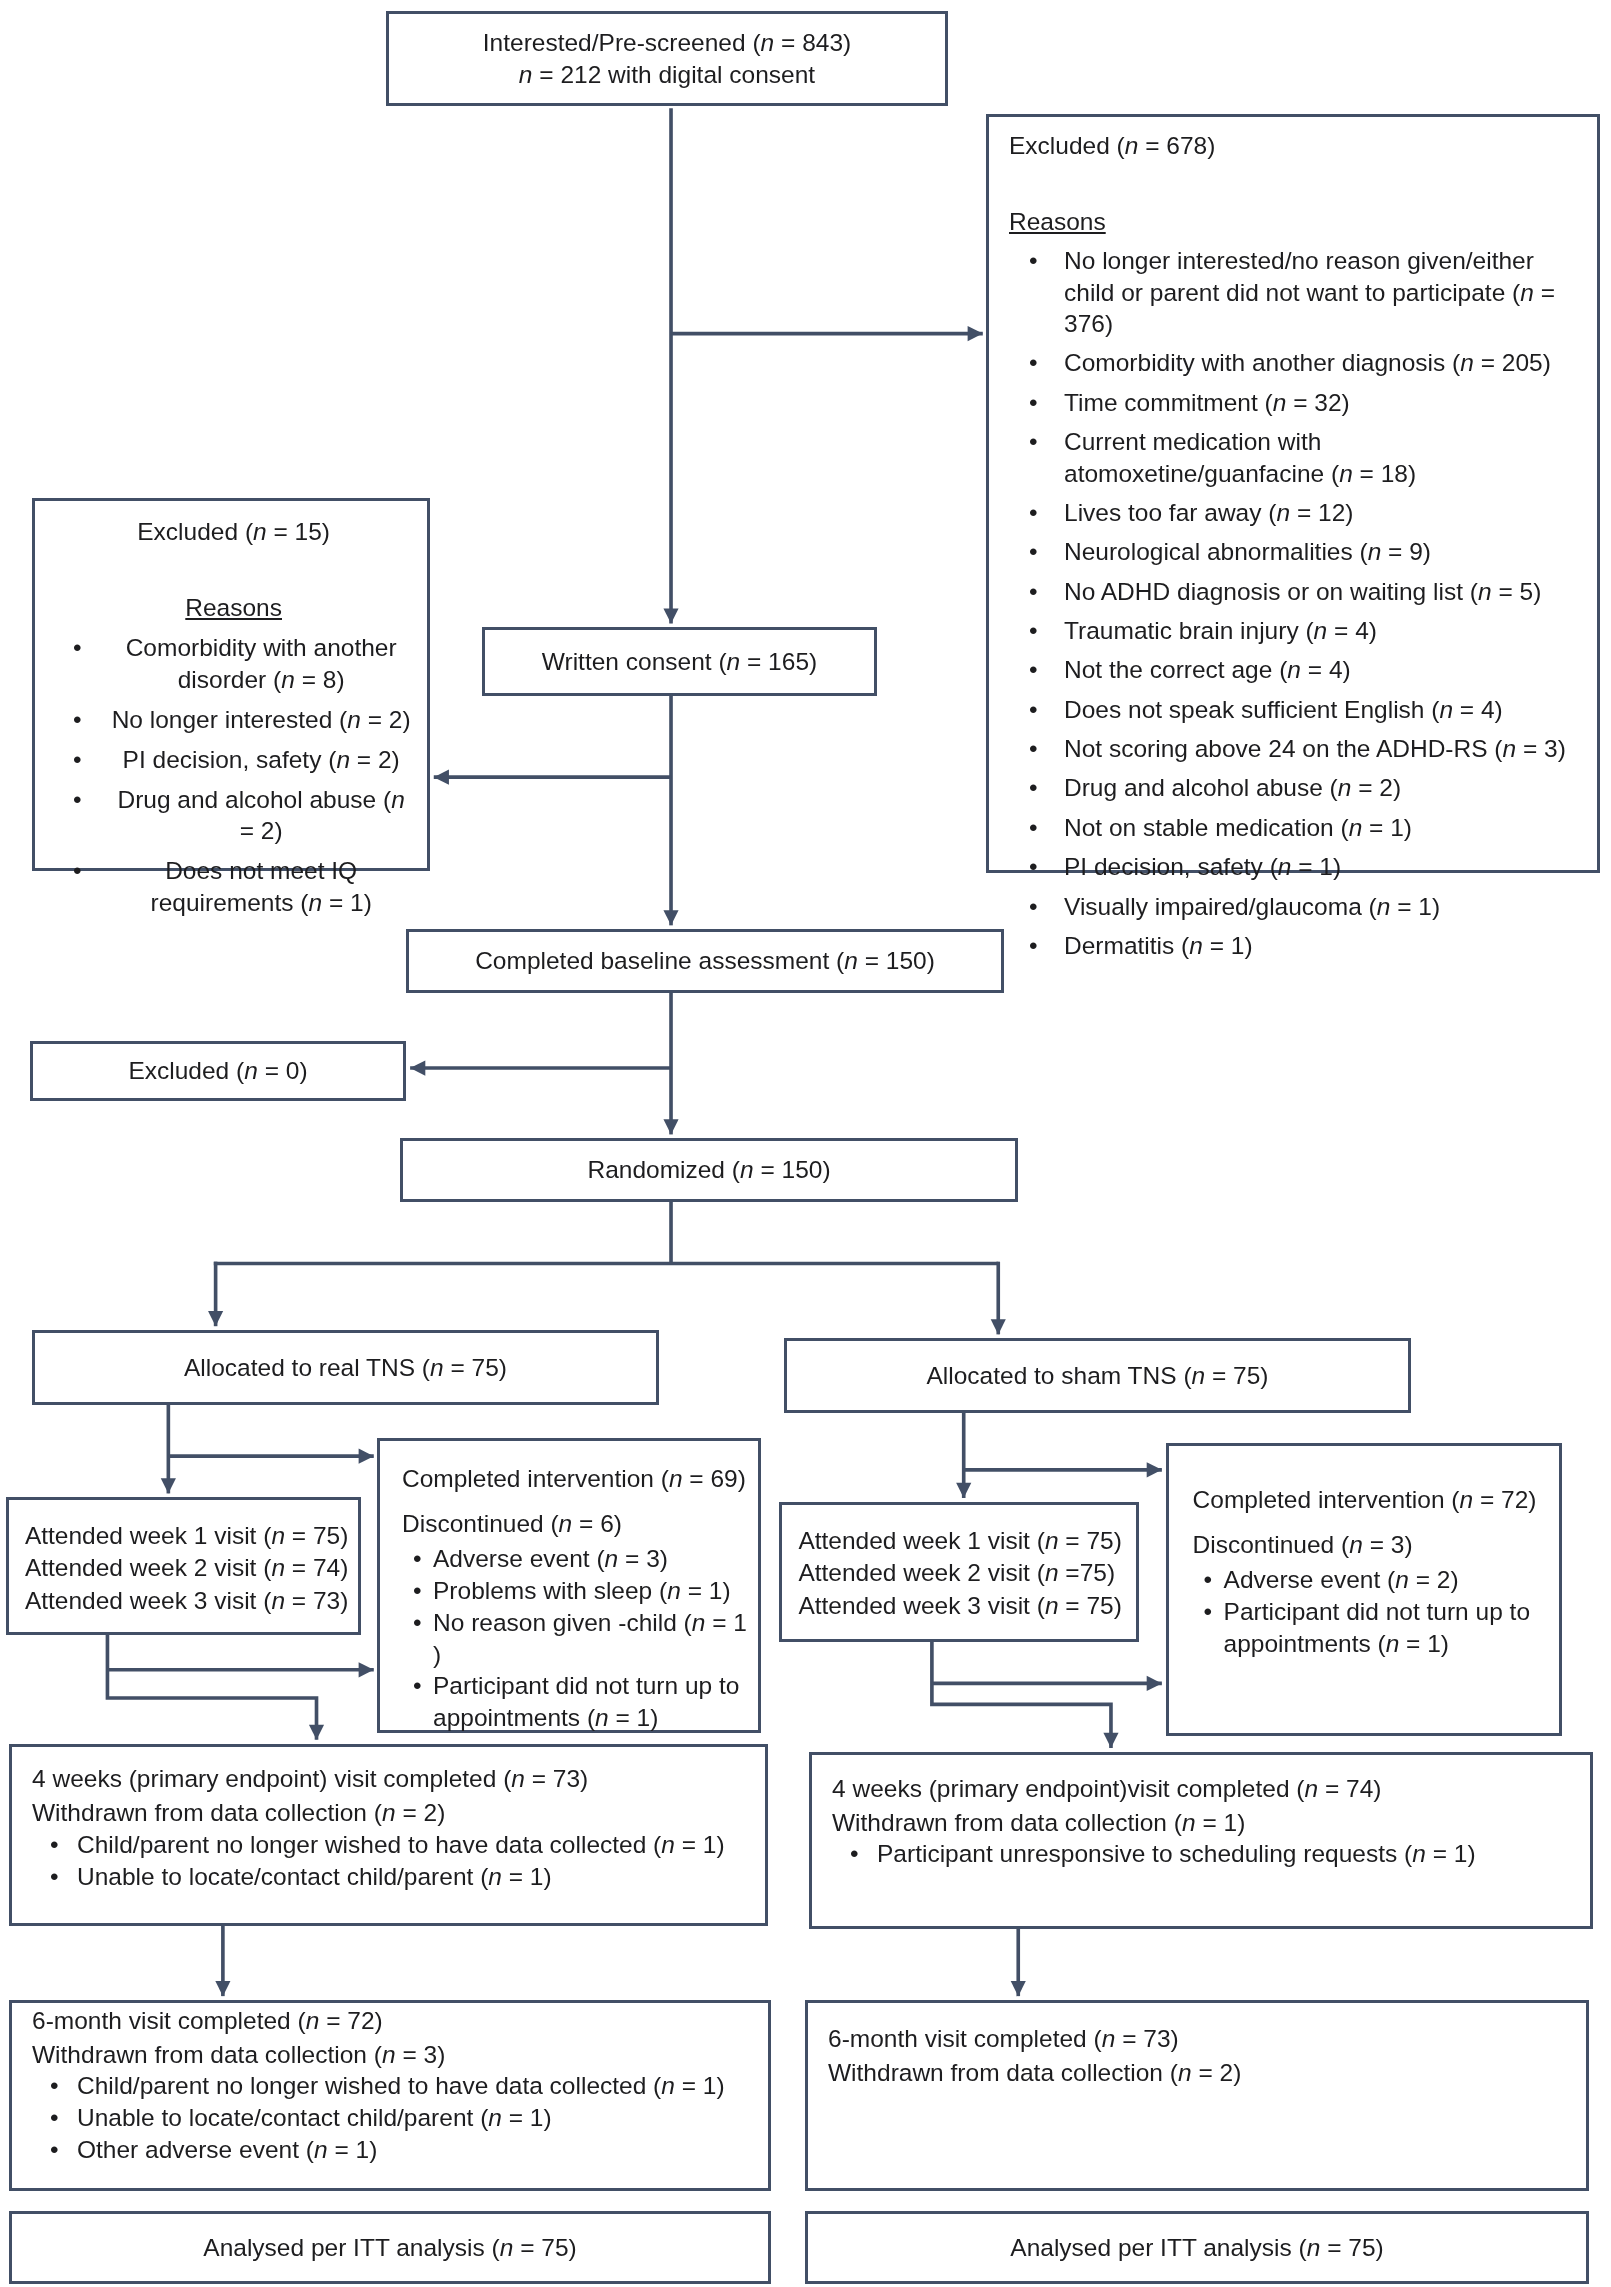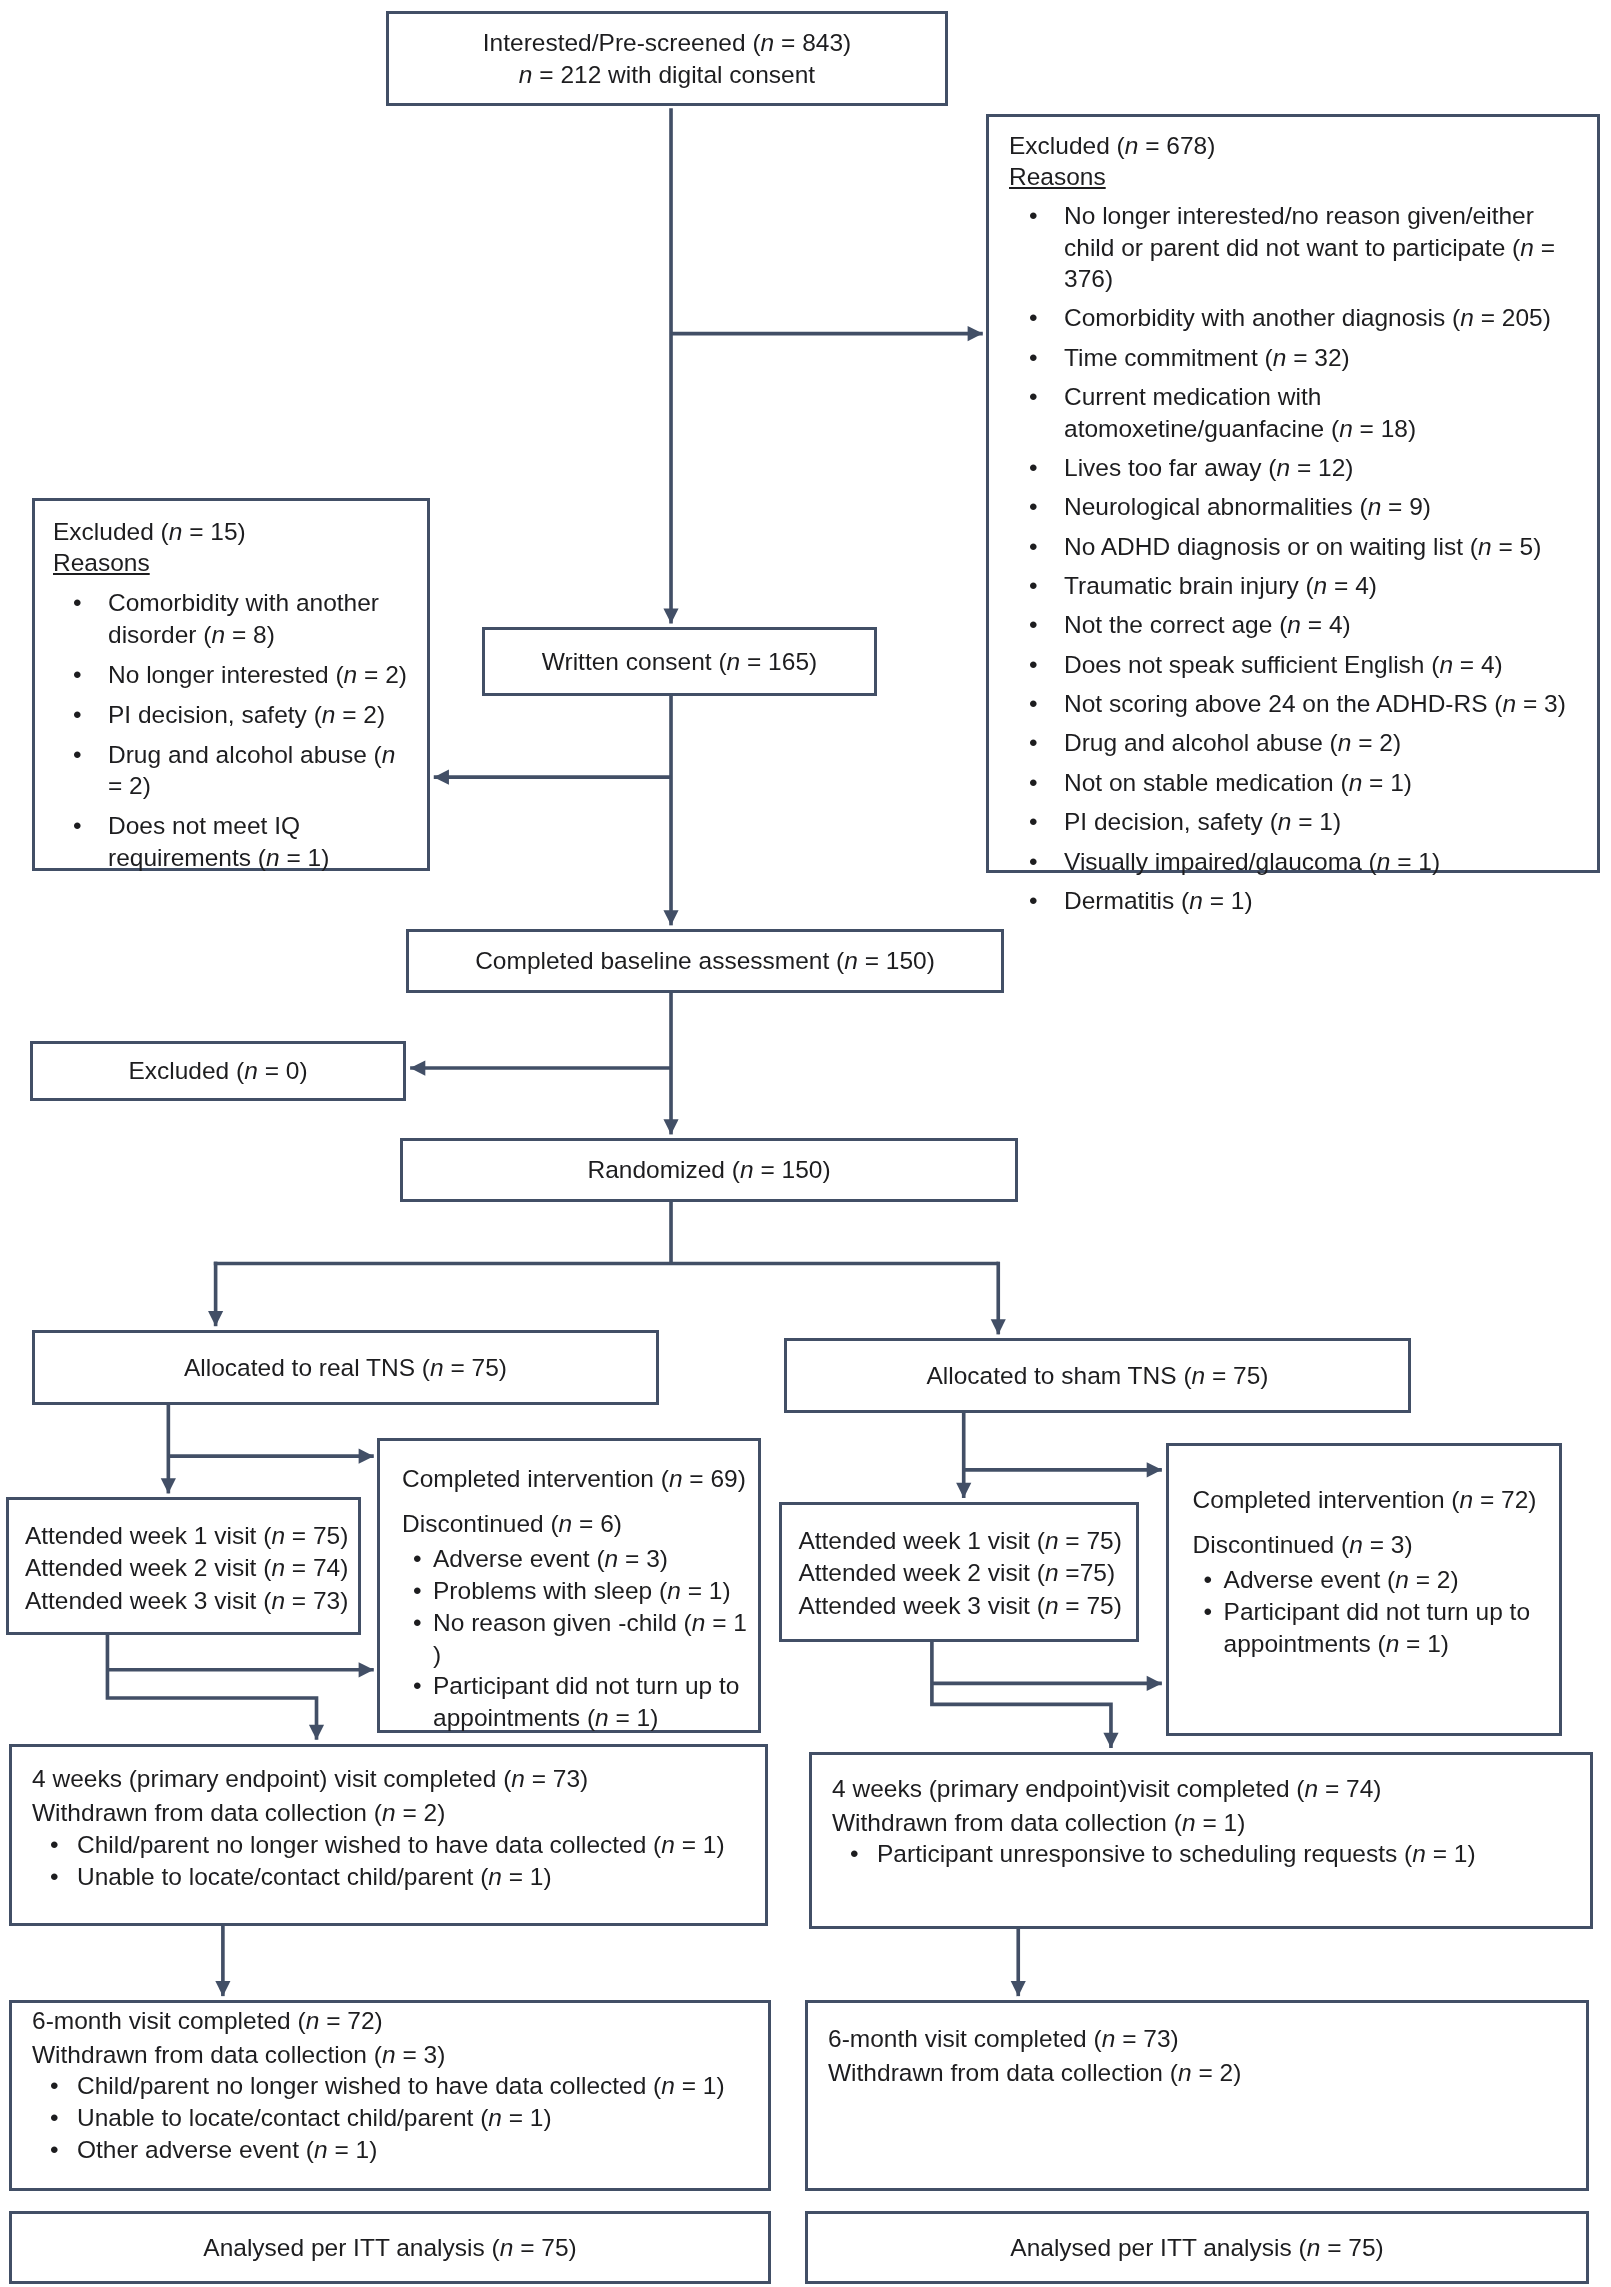--- a/index.html
+++ b/index.html
@@ -22,21 +22,21 @@
     position:absolute;
     box-sizing:border-box;
     background:#fff;
     border:3.6px solid var(--line);
     font-size:24.5px;
     line-height:1.3;
     z-index:2;
   }
   .vcenter{display:flex;flex-direction:column;justify-content:center;align-items:center;text-align:center;}
   .pad{padding:12.7px 16.4px 9px 20px;}
-  .reasons{text-decoration:underline;}
+  .reasons{text-decoration:underline;margin-top:45px;}
   .bul{position:relative;padding-left:55px;margin-top:8px;}
   .bul::before{content:"\2022";position:absolute;left:20px;}
   .bul2{position:relative;padding-left:31px;}
   .bul2::before{content:"\2022";position:absolute;left:11px;}
   .bul3{position:relative;padding-left:45px;}
   .bul3::before{content:"\2022";position:absolute;left:18px;}
   .headline{text-align:left;margin-bottom:1.8px;}
   .ci-title{margin-bottom:12.7px;}
   .disc{margin-bottom:3.6px;}
   .attended{padding:20px 9px 0 16.4px;line-height:1.32;}
@@ -98,21 +98,21 @@
     <div class="bul">Not the correct age (<i>n</i> = 4)</div>
     <div class="bul">Does not speak sufficient English (<i>n</i> = 4)</div>
     <div class="bul">Not scoring above 24 on the ADHD-RS (<i>n</i> = 3)</div>
     <div class="bul">Drug and alcohol abuse (<i>n</i> = 2)</div>
     <div class="bul">Not on stable medication (<i>n</i> = 1)</div>
     <div class="bul">PI decision, safety (<i>n</i> = 1)</div>
     <div class="bul">Visually impaired/glaucoma (<i>n</i> = 1)</div>
     <div class="bul">Dermatitis (<i>n</i> = 1)</div>
   </div>
 
-  <div class="box" style="left:32px;top:498px;width:398px;height:373px;padding:14.5px 12.7px 7.3px 18px;">
+  <div class="box" style="left:32px;top:498px;width:398px;height:373px;padding:14.5px 12.7px 7.3px 18px;text-align:center;">
     <div>Excluded (<i>n</i> = 15)</div>
     <div class="reasons">Reasons</div>
     <div class="bul">Comorbidity with another disorder (<i>n</i> = 8)</div>
     <div class="bul">No longer interested (<i>n</i> = 2)</div>
     <div class="bul">PI decision, safety (<i>n</i> = 2)</div>
     <div class="bul">Drug and alcohol abuse (<i>n</i> = 2)</div>
     <div class="bul">Does not meet IQ requirements (<i>n</i> = 1)</div>
   </div>
 
   <div class="box vcenter" style="left:482px;top:627px;width:395px;height:69px;">

